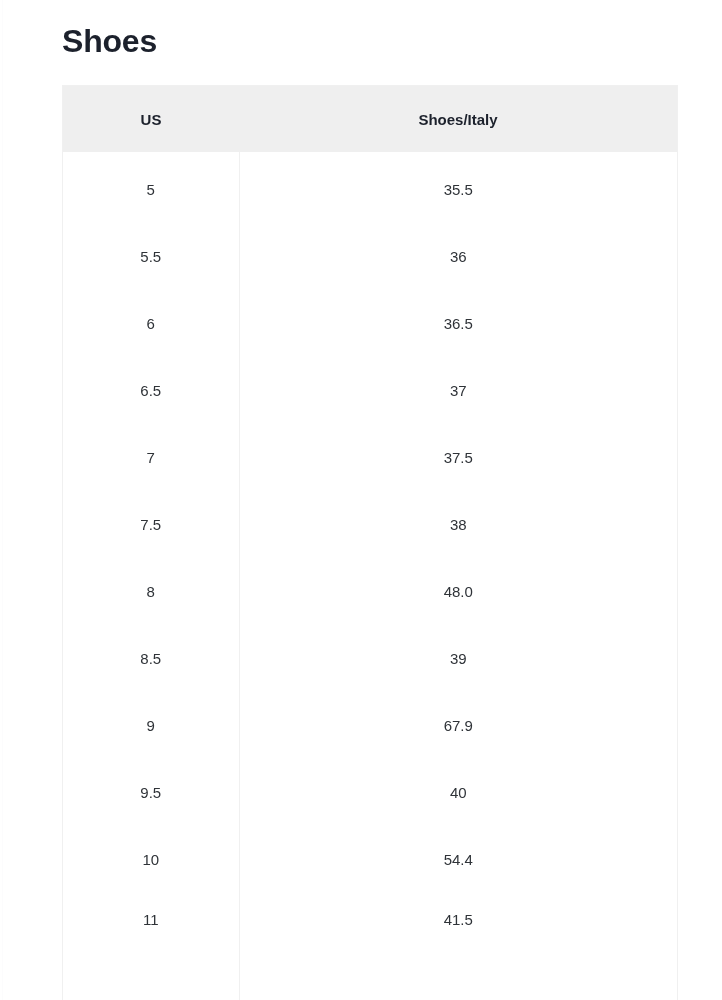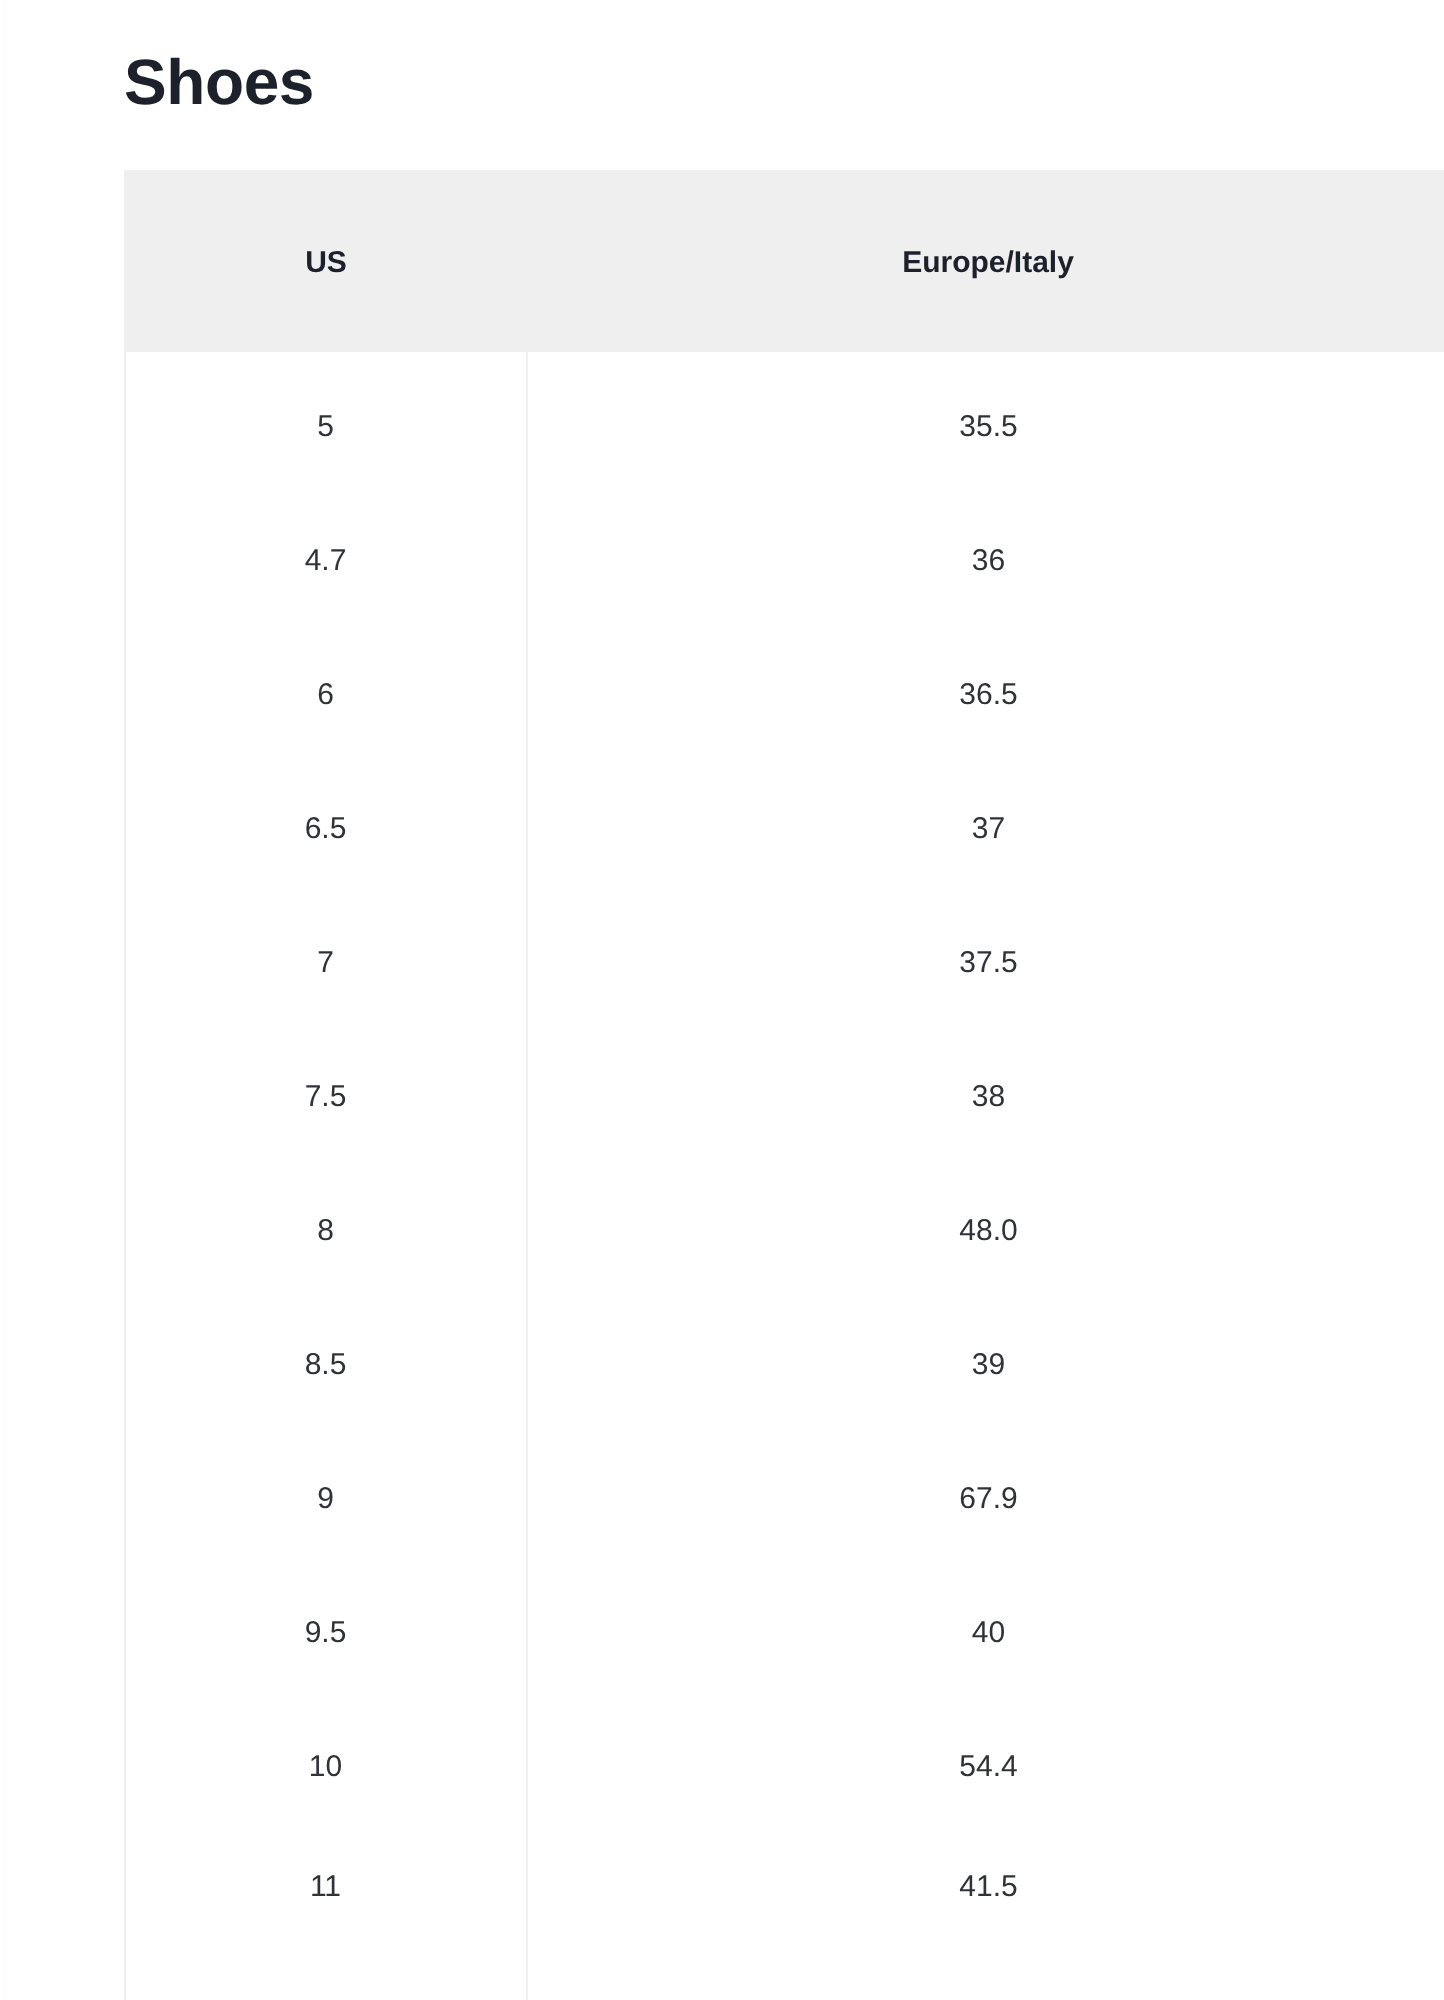--- a/index.html
+++ b/index.html
@@ -57,21 +57,21 @@
     background: #ffffff;
   }
 
   table.size-table thead th {
     background: #efefef;
     border: none;
     font-size: 15px;
     font-weight: bold;
     color: #1c212c;
     height: 58px;
-    padding: 16px;
+    padding: 4px;
     text-align: center;
     vertical-align: middle;
   }
 
   table.size-table thead th.col-us { width: 168px; }
   table.size-table thead th.col-eu { width: 430px; }
 
   table.size-table tbody td {
     font-size: 15px;
     font-weight: normal;
@@ -104,30 +104,30 @@
 
 <div class="page">
 
   <h1 class="page-title">Shoes</h1>
 
   <div class="size-table-wrap">
     <table class="size-table">
       <thead>
         <tr>
           <th class="col-us">US</th>
-          <th class="col-eu">Europe/Italy</th>
+          <th class="col-eu">Shoes/Italy</th>
         </tr>
       </thead>
       <tbody id="size-table-body">
       <tr>
             <td class="cell-us">5</td>
             <td class="cell-eu">35.5</td>
           </tr>
           <tr>
-            <td class="cell-us">4.7</td>
+            <td class="cell-us">5.5</td>
             <td class="cell-eu">36</td>
           </tr>
           <tr>
             <td class="cell-us">6</td>
             <td class="cell-eu">36.5</td>
           </tr>
           <tr>
             <td class="cell-us">6.5</td>
             <td class="cell-eu">37</td>
           </tr>

